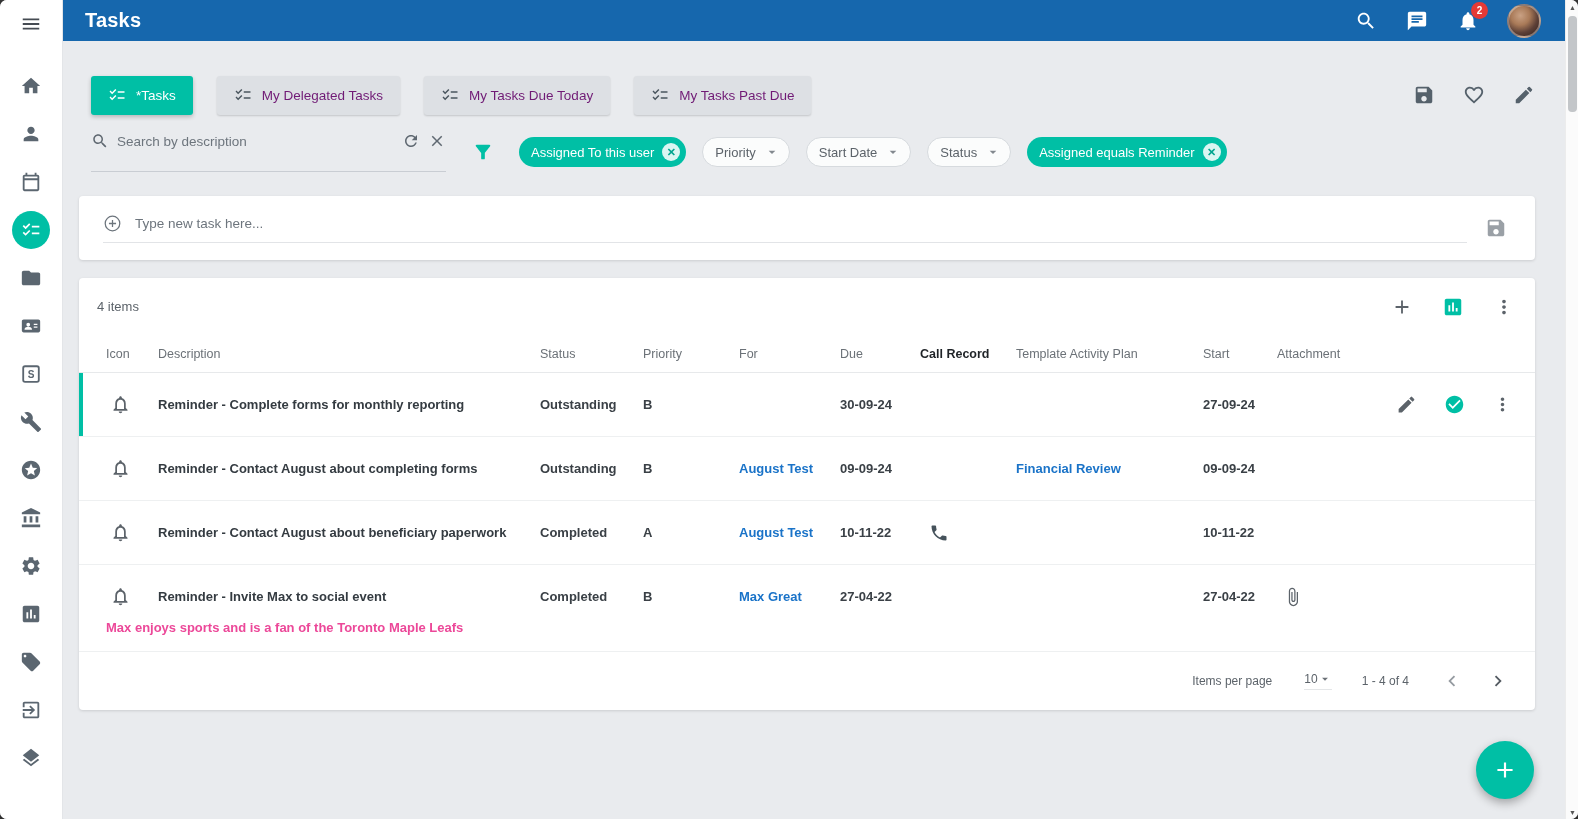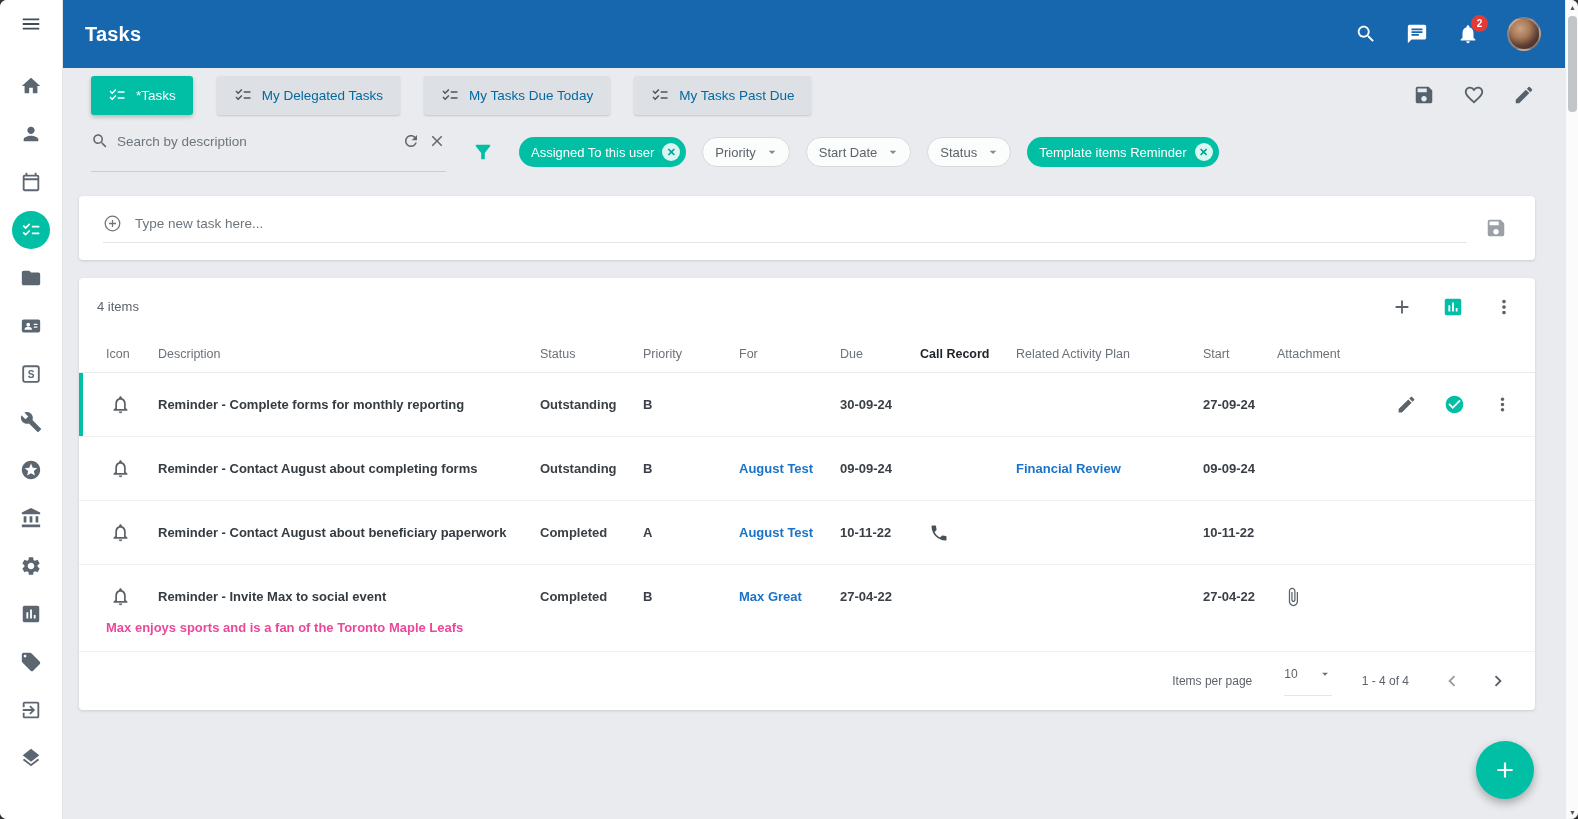--- a/index.html
+++ b/index.html
@@ -11,36 +11,36 @@
   .sidebar { position:absolute; left:0; top:0; bottom:0; width:63px; background:#fff; border-right:1px solid #e3e5e8; z-index:6; display:flex; flex-direction:column; align-items:center; }
   .sb-menu { margin-top:16px; }
   .sb-nav { display:flex; flex-direction:column; align-items:center; margin-top:14px; }
   .sb-item { width:40px; height:40px; margin:4px 0; display:flex; align-items:center; justify-content:center; cursor:pointer; border-radius:50%; }
   .sb-item svg { width:22px; height:22px; fill:#5b6670; }
   .sb-item.active { background:#00BFA5; width:38px; height:38px; margin:5px 0; }
   .sb-item.active svg { fill:#fff; width:20px; height:20px; }
   .sb-menu svg { fill:#454b52; }
 
   
-  .header { position:absolute; left:63px; top:0; right:13px; height:68px; background:#1667AD; display:flex; align-items:center; padding:0 24px 0 22px; z-index:5; }
+  .header { position:absolute; left:63px; top:0; right:13px; height:41px; background:#1667AD; display:flex; align-items:center; padding:0 24px 0 22px; z-index:5; }
   .header-title { color:#fff; font-size:20px; font-weight:bold; letter-spacing:.2px; }
   .header-actions { margin-left:auto; display:flex; align-items:center; gap:27px; }
   .hicon { width:24px; height:24px; display:flex; align-items:center; justify-content:center; cursor:pointer; position:relative; }
   .hicon svg { width:22px; height:22px; fill:#fff; }
   .badge { position:absolute; top:-7px; right:-8px; background:#E53935; color:#fff; font-size:10px; font-weight:bold; min-width:17px; height:17px; border-radius:9px; display:flex; align-items:center; justify-content:center; padding:0 3px; }
   .avatar { width:34px; height:34px; border-radius:50%; cursor:pointer; border:2px solid rgba(255,255,255,.35);
             background: radial-gradient(circle at 38% 32%, #c9a184 0%, #a97a58 34%, #5d4037 62%, #2e1c16 100%); }
 
   
   .content { position:absolute; left:63px; top:57px; right:13px; bottom:0; background:#e9ebee; overflow:hidden; }
 
   
   .tabs-row { position:absolute; left:28px; right:30px; top:18px; height:40px; display:flex; align-items:center; }
   .tabs { display:flex; align-items:center; gap:24px; }
-  .tab-btn { height:39px; padding:0 17px; border:none; border-radius:3px; background:#dde0e4; color:#0369a1; font-size:13.5px; font-family:inherit; display:flex; align-items:center; gap:10px; cursor:pointer; box-shadow:0 1px 2px rgba(0,0,0,.16); }
+  .tab-btn { height:39px; padding:0 17px; border:none; border-radius:3px; background:#dde0e4; color:#701a75; font-size:13.5px; font-family:inherit; display:flex; align-items:center; gap:10px; cursor:pointer; box-shadow:0 1px 2px rgba(0,0,0,.16); }
   .tab-btn .tab-icon { display:flex; }
   .tab-btn .tab-icon svg { width:18px; height:18px; fill:#4a555e; }
   .tab-btn.active { background:#00BFA5; color:#fff; box-shadow:0 2px 4px rgba(0,0,0,.22); }
   .tab-btn.active .tab-icon svg { fill:#fff; }
   .tabs-actions { margin-left:auto; display:flex; align-items:center; gap:28px; }
   .tabs-actions .ticon { cursor:pointer; display:flex; }
   .tabs-actions svg { width:22px; height:22px; fill:#55616b; }
 
   
   .filter-row { position:absolute; left:28px; right:30px; top:76px; height:38px; display:flex; align-items:center; }
@@ -91,21 +91,21 @@
   .c-desc { color:#343b41; padding-right:12px; }
   .cell-link { color:#1a73c8; text-decoration:none; cursor:pointer; }
   .c-call svg { width:20px; height:20px; fill:#45525b; margin-left:9px; display:block; cursor:pointer; }
   .c-attach svg { width:20px; height:20px; fill:#5c636a; margin-left:6px; display:block; cursor:pointer; }
   .c-actions { display:flex; align-items:center; justify-content:flex-end; gap:27px; padding-right:2px; }
   .c-actions svg { width:21px; height:21px; fill:#5c636a; cursor:pointer; flex:none; }
   .c-actions svg.act-complete { fill:#00BFA5; }
   .row-note { padding:0 20px 16px 27px; margin-top:-8px; font-size:13px; color:#ec4899; }
 
   .table-footer { margin-top:auto; height:58px; flex:none; display:flex; align-items:center; justify-content:flex-end; padding-right:26px; font-size:12px; color:#5c636a; }
-  .page-size { display:flex; align-items:center; gap:20px; margin:0 30px 0 32px; cursor:pointer; border-bottom:1px solid #e4e6e8; padding-bottom:14px; }
+  .page-size { display:flex; align-items:center; gap:0; margin:0 30px 0 32px; cursor:pointer; border-bottom:1px solid #e4e6e8; padding-bottom:3px; }
   .page-size svg { width:14px; height:14px; fill:#6b7177; }
   .pg-chevrons { display:flex; align-items:center; gap:24px; margin-left:32px; }
   .pg-chevrons .ticon { display:flex; cursor:pointer; }
   .pg-chevrons svg { width:22px; height:22px; }
   .chev-prev svg { fill:#959ba1; }
   .chev-next svg { fill:#545b62; }
 
   
   .fab { position:absolute; right:31px; bottom:20px; width:58px; height:58px; border-radius:50%; border:none; background:#00BFA5; color:#fff; cursor:pointer; box-shadow:0 4px 10px rgba(0,0,0,.3); display:flex; align-items:center; justify-content:center; }
   .fab svg { width:26px; height:26px; fill:#fff; }
@@ -328,21 +328,21 @@
   </div>
           <div class="chip outline">
     <span class="chip-label">Status</span>
     <span class="chip-caret">
               <svg viewBox="0 0 24 24">
                 <path d="M7 10l5 5 5-5z"></path>
               </svg>
             </span>
   </div>
           <div class="chip filled">
-    <span class="chip-label">Template items Reminder</span>
+    <span class="chip-label">Assigned equals Reminder</span>
     <span class="chip-x">✕</span>
   </div>
         </div>
     </div>
 
     <div class="newtask-card">
       <div class="newtask-inner">
         <div class="newtask-field">
           <svg class="pluscirc" viewBox="0 0 24 24">
               <circle cx="12" cy="12" r="9.2"></circle>
@@ -381,21 +381,21 @@
       </div>
 
       <div class="thead">
           <div class="th">Icon</div>
           <div class="th">Description</div>
           <div class="th">Status</div>
           <div class="th">Priority</div>
           <div class="th">For</div>
           <div class="th">Due</div>
           <div class="th th-bold">Call Record</div>
-          <div class="th">Related Activity Plan</div>
+          <div class="th">Template Activity Plan</div>
           <div class="th">Start</div>
           <div class="th">Attachment</div>
         </div>
       <div class="tbody">
           <div class="trow-wrap selected">
     <div class="trow">
       <div class="cell c-icon">
                 <svg viewBox="0 0 24 24">
                   <path d="M12 22c1.1 0 2-.9 2-2h-4c0 1.1.9 2 2 2zm6-6v-5c0-3.07-1.64-5.64-4.5-6.32V4c0-.83-.67-1.5-1.5-1.5s-1.5.67-1.5 1.5v.68C7.63 5.36 6 7.92 6 11v5l-2 2v1h16v-1l-2-2zm-2 1H8v-6c0-2.48 1.51-4.5 4-4.5s4 2.02 4 4.5v6z"></path>
                 </svg>

